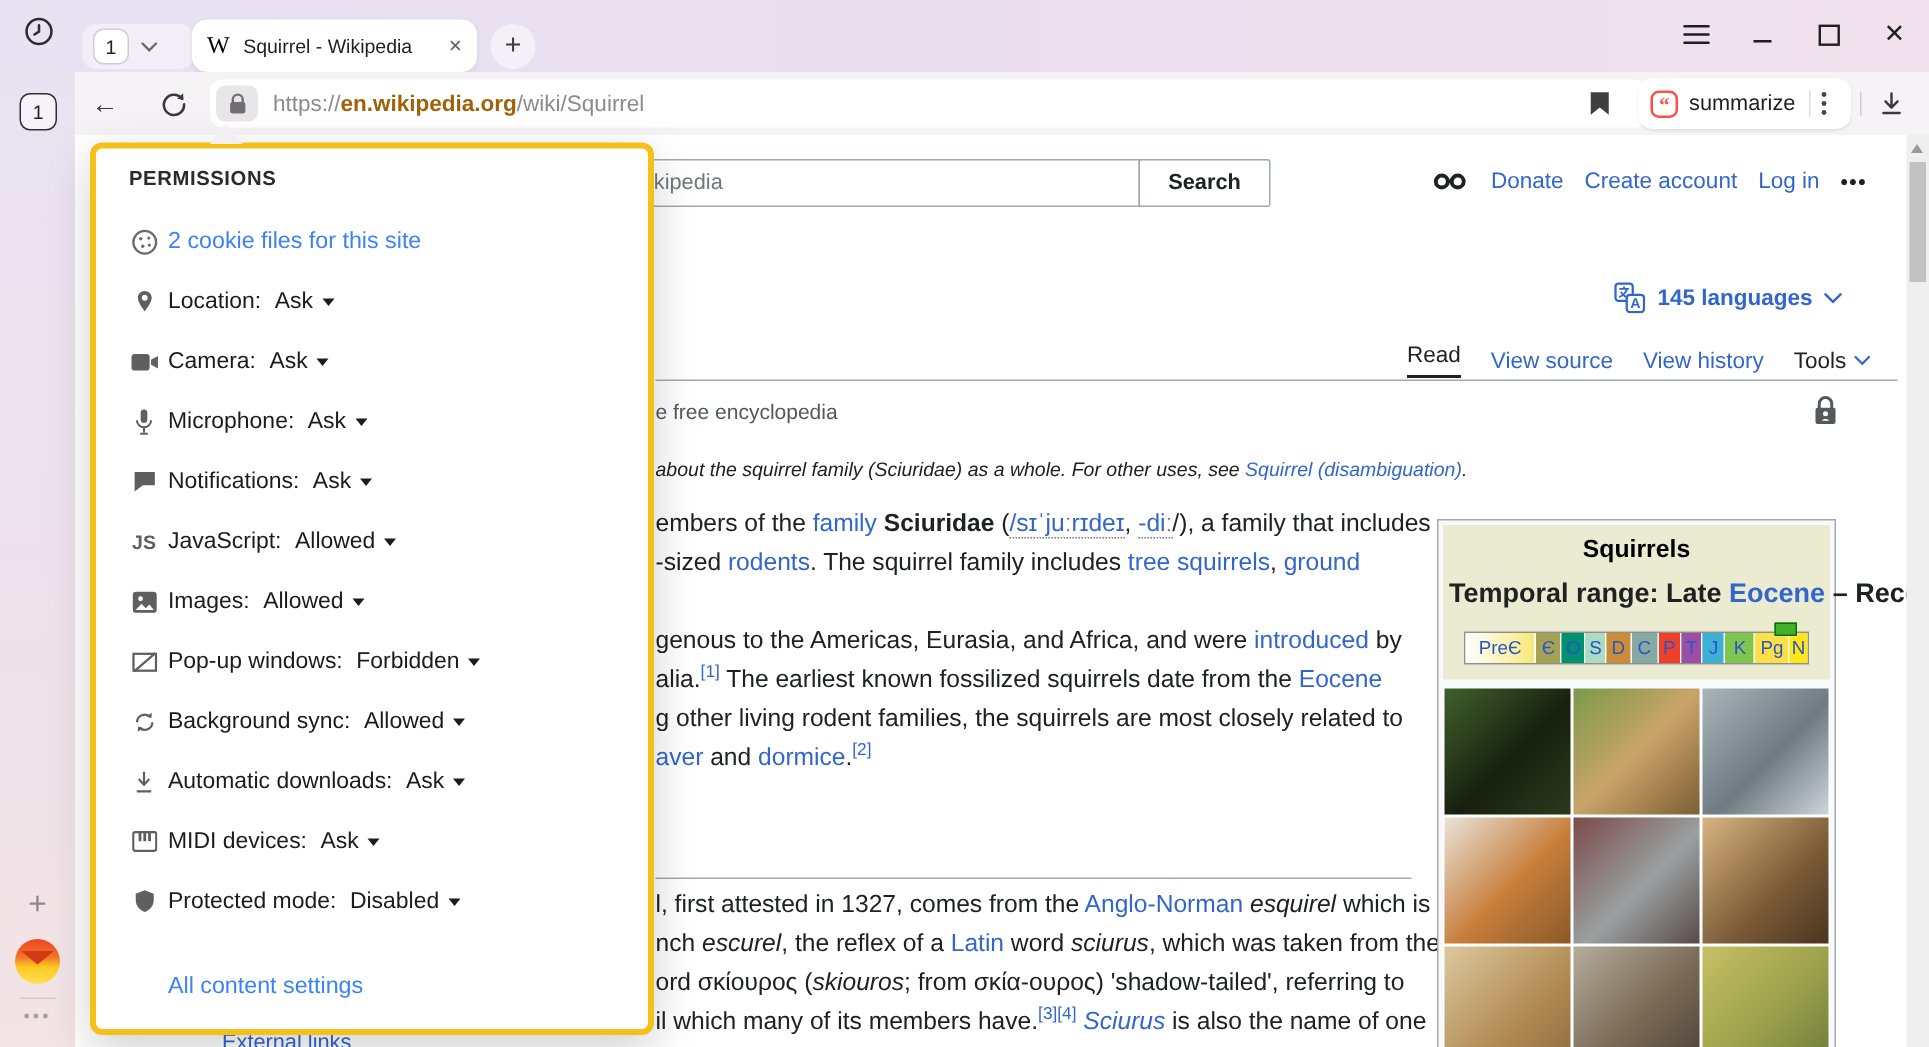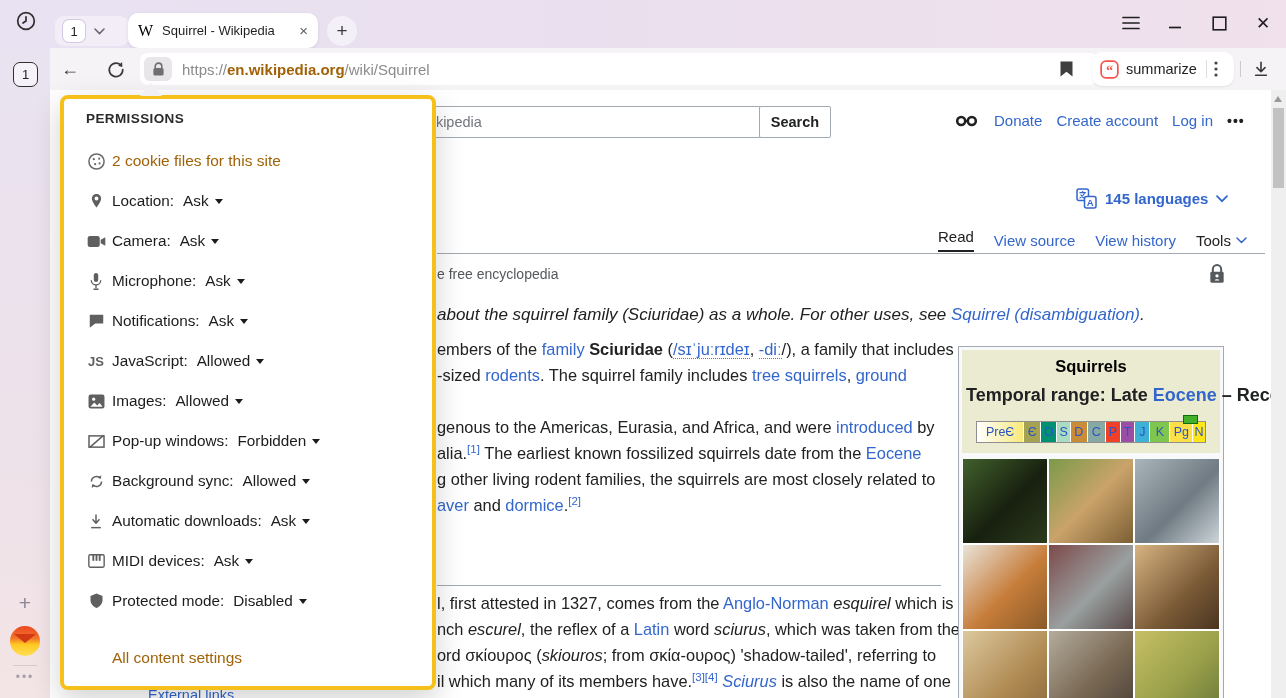--- a/index.html
+++ b/index.html
@@ -49,35 +49,35 @@
     border-left:11px solid transparent; border-right:11px solid transparent; border-top:9px solid #d13a12; }
   .sb-divider { position:absolute; left:13px; top:617px; width:24px; height:1px; background:#d6c8cd; }
   .sb-dots { position:absolute; left:11px; top:622px; width:28px; text-align:center; color:#a79ea6; font-size:12px; letter-spacing:2px; }
 
   
   .content { position:absolute; left:50px; top:90px; width:1221px; height:608px; background:#fff; overflow:hidden;
     color:#202122; }
   .searchinput { position:absolute; left:308px; top:16px; width:402px; height:32px; border:1px solid #a2a9b1;
     border-radius:2px 0 0 2px; padding:0 10px; font-size:14.5px; color:#202122; font-family:inherit; }
   .searchinput::placeholder { color:#72777d; }
-  .searchbtn { position:absolute; left:709px; top:16px; width:72px; height:32px; border:1px solid #a2a9b1; background:#ffffff;
+  .searchbtn { position:absolute; left:709px; top:16px; width:88px; height:32px; border:1px solid #a2a9b1; background:#ffffff;
     border-radius:2px; font-weight:bold; font-size:14.5px; color:#202122; font-family:inherit; }
   .toplinks { position:absolute; left:905px; top:22px; display:flex; align-items:center; gap:14px; font-size:15px; }
   .toplinks a { color:#36c; text-decoration:none; white-space:nowrap; }
   .moredots { color:#202122; font-weight:bold; letter-spacing:1px; font-size:14px; }
   .langrow { position:absolute; left:1026px; top:98px; display:flex; align-items:center; gap:8px; color:#36c;
     font-size:15px; font-weight:600; }
   .viewtabs { position:absolute; left:888px; top:138px; display:flex; align-items:center; gap:20px; font-size:15px; }
   .vt-active { color:#202122; padding-bottom:5px; border-bottom:2px solid #202122; }
   .vt-link { color:#36c; }
   .vt-tools { color:#202122; display:flex; align-items:center; gap:5px; }
   .tabs-rule { position:absolute; left:387px; top:163px; width:828px; height:1px; background:#a2a9b1; }
   .tagline { position:absolute; left:387px; top:176px; font-size:14px; color:#54595d; }
   .protlock { position:absolute; left:1157px; top:170px; }
-  .hatnote { position:absolute; left:387px; top:215px; font-style:italic; font-size:17px; white-space:pre; }
+  .hatnote { position:absolute; left:387px; top:215px; font-style:italic; font-size:13px; white-space:pre; }
   .wline { position:absolute; left:387px; white-space:pre; font-size:16.4px; }
   .wline .lk, .hatnote .lk { color:#3366cc; }
   .lki { color:#3366cc; font-style:italic; }
   .b { font-weight:bold; } .i { font-style:italic;margin-top:12px; }
   .sup { color:#3366cc; font-size:11.5px; vertical-align:super; line-height:0; }
   .ipa { color:#3366cc; border-bottom:1px dotted #72777d; }
   .sec-rule { position:absolute; left:387px; top:495px; width:504px; height:1px; background:#a2a9b1; }
   .toc-ext { position:absolute; left:98px; top:597px; font-size:14.5px; color:#3366cc; }
 
   
@@ -105,21 +105,21 @@
   .panel-notch { position:absolute; left:140px; top:83px; width:0; height:0; z-index:11;
     border-left:11px solid transparent; border-right:11px solid transparent; border-bottom:13px solid #f2eff2; }
   .panel-body { padding:12px 22px; }
   .perm-title { font-size:13.5px; font-weight:bold; color:#2b2b2b; letter-spacing:.4px; margin-bottom:26px; }
   .perm-row { display:flex; align-items:center; margin-bottom:22px; height:18px; }
   .perm-ico { width:20px; display:flex; justify-content:center; margin-right:6px; flex:none; }
   .perm-label { font-size:15.3px; color:#1c1c1e; }
   .perm-value { font-size:15.3px; color:#1c1c1e; margin-left:9px; display:flex; align-items:center; cursor:pointer; }
   .dd-caret { width:0; height:0; border-left:4.5px solid transparent; border-right:4.5px solid transparent;
     border-top:5.5px solid #1c1c1e; margin-left:6px; display:inline-block; }
-  .perm-link { font-size:15.5px; color:#a16207; cursor:pointer; }
+  .perm-link { font-size:15.5px; color:#3b82f6; cursor:pointer; }
   .cookie-row { margin-bottom:22px; }
   .footer-link { margin-left:26px; margin-top:17px; display:inline-block; }
 
   svg { display:block; }
 </style>
 </head>
 <body>
 
 <div class="stage">
 

